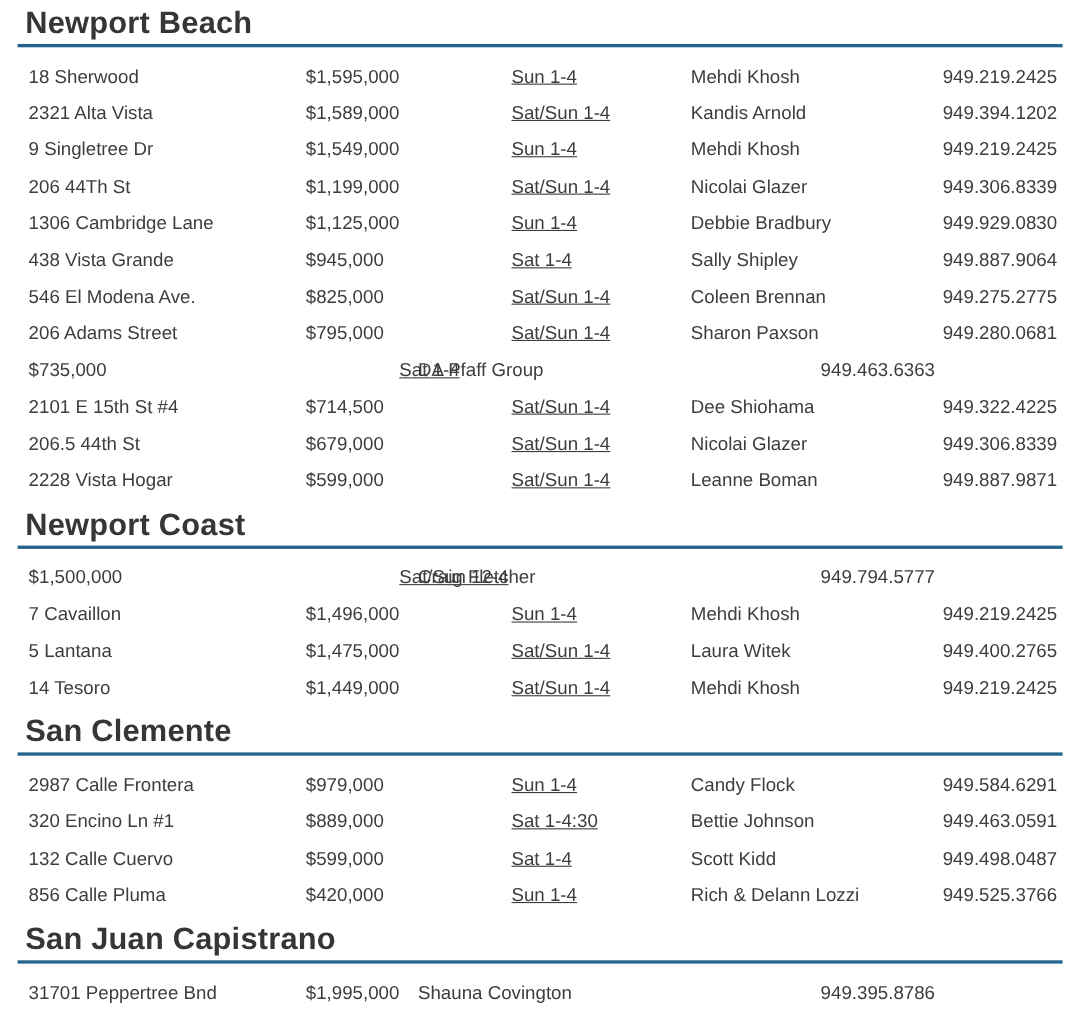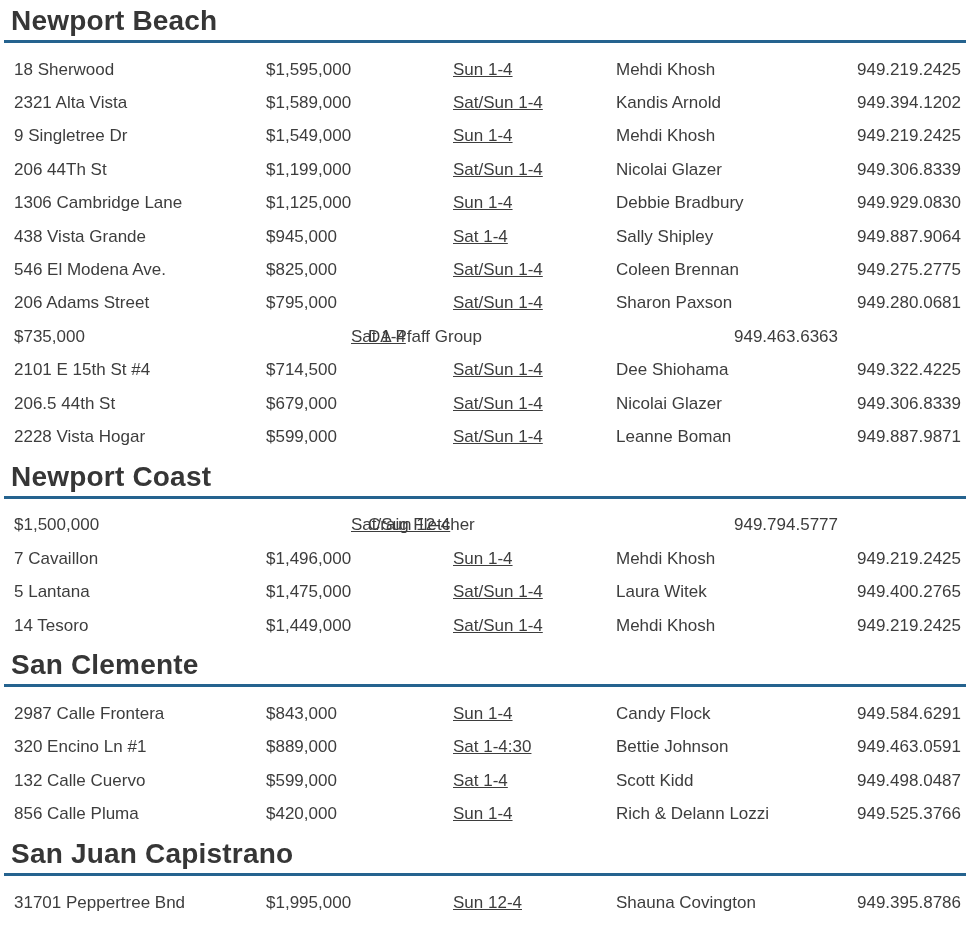--- a/index.html
+++ b/index.html
@@ -14,21 +14,21 @@
     background: var(--bg);
     font-family: "Liberation Sans", "DejaVu Sans", sans-serif;
     color: var(--text);
   }
   body {
     height: 928px;
     overflow: hidden;
     padding-top: 6px;
   }
   .city-section {
-    margin: 0 10px 0 4px; 
+    margin: 0 10px 0 16px; 
   }
   .city-heading {
     font-size: 28px;
     line-height: 30px;
     font-weight: 600;
     color: var(--heading-text);
     letter-spacing: 0.2px;
     padding-bottom: 4px;
     padding-left: 7px;
     border-bottom: 3px solid var(--accent);
@@ -187,21 +187,21 @@
     <span class="cell phone">949.219.2425</span>
   </div>
 </div>
   </section>
 
   <section class="city-section">
     <h2 class="city-heading">San Clemente</h2>
     <div class="listing-rows">
   <div class="listing-row">
     <span class="cell address">2987 Calle Frontera</span>
-    <span class="cell price">$843,000</span>
+    <span class="cell price">$979,000</span>
     <span class="cell time">Sun 1-4</span>
     <span class="cell agent">Candy Flock</span>
     <span class="cell phone">949.584.6291</span>
   </div>
 
   <div class="listing-row">
     <span class="cell address">320 Encino Ln #1</span>
     <span class="cell price">$889,000</span>
     <span class="cell time">Sat 1-4:30</span>
     <span class="cell agent">Bettie Johnson</span>
@@ -225,19 +225,18 @@
   </div>
 </div>
   </section>
 
   <section class="city-section">
     <h2 class="city-heading">San Juan Capistrano</h2>
     <div class="listing-rows">
   <div class="listing-row">
     <span class="cell address">31701 Peppertree Bnd</span>
     <span class="cell price">$1,995,000</span>
-    <span class="cell time">Sun 12-4</span>
     <span class="cell agent">Shauna Covington</span>
     <span class="cell phone">949.395.8786</span>
   </div>
 </div>
   </section>
 </main>
 
 </body></html>

